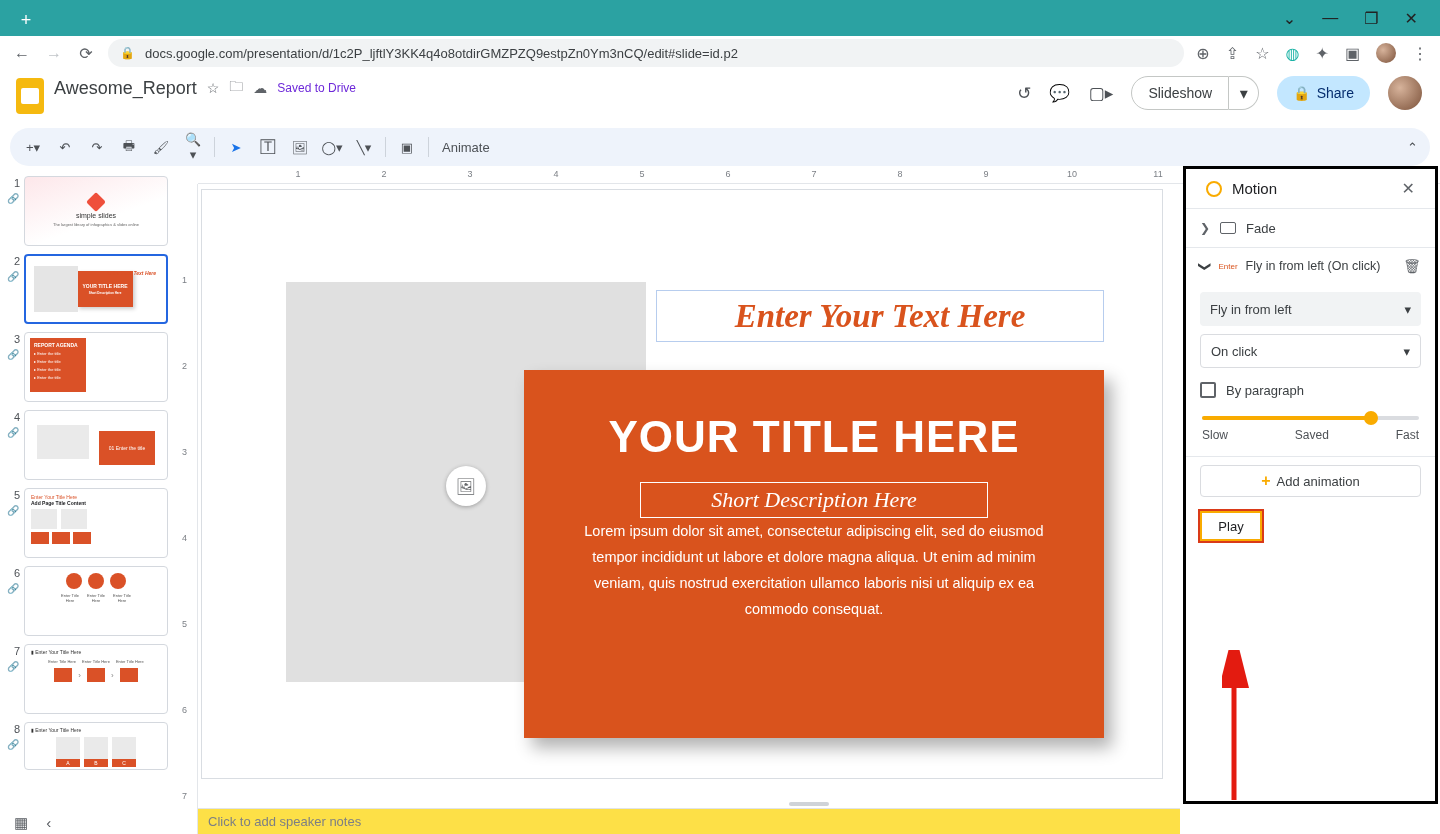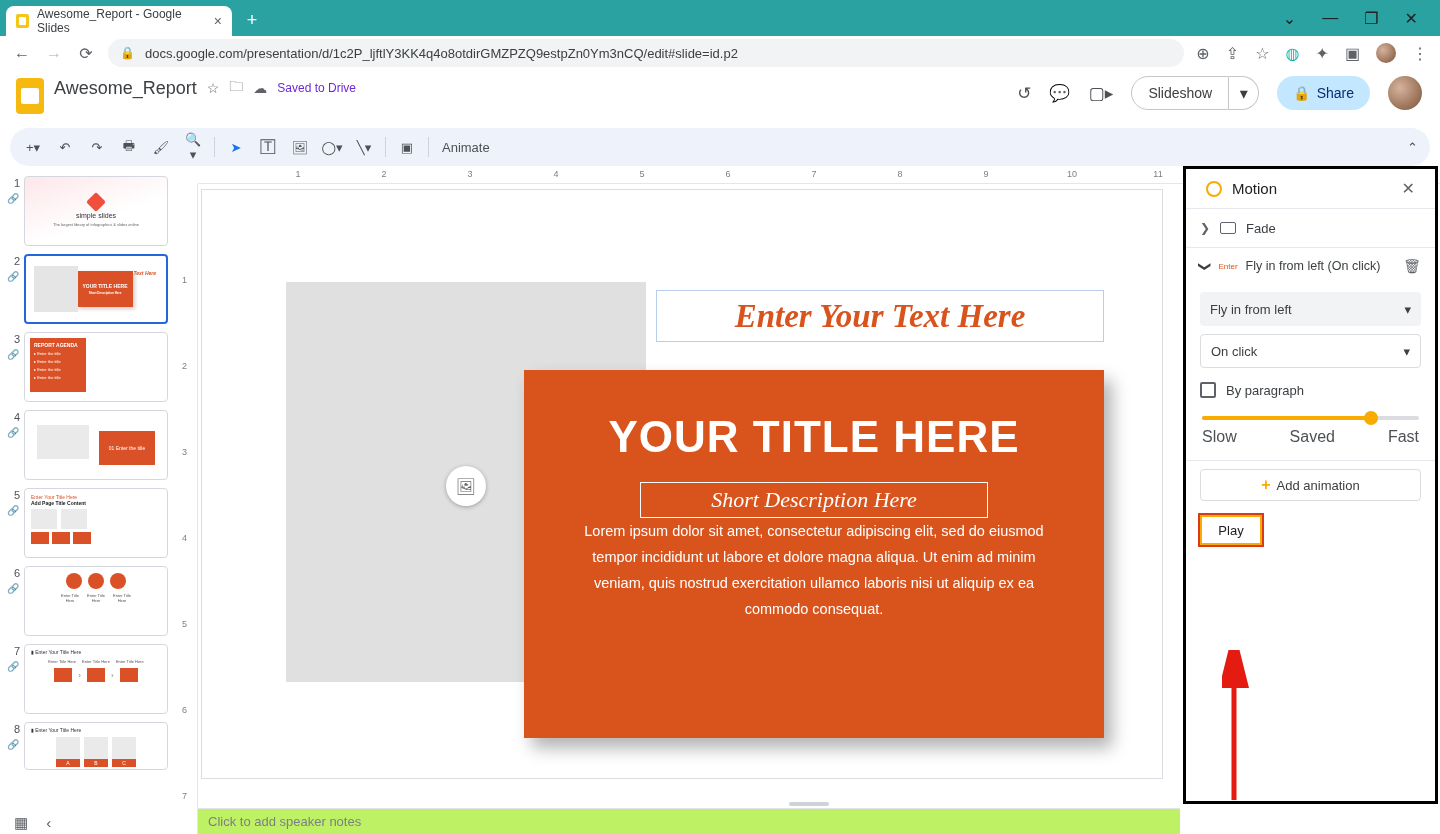--- a/index.html
+++ b/index.html
@@ -105,21 +105,21 @@
 
 .greybox { position:absolute; left:84px; top:92px; width:360px; height:400px; background:#e0e0e0; }
 .img-btn { position:absolute; left:244px; top:276px; width:40px; height:40px; border-radius:50%; background:#fff; box-shadow:0 1px 4px rgba(0,0,0,.3); display:flex; align-items:center; justify-content:center; color:#646669; font-size:16px;}
 .title-text { position:absolute; left:454px; top:100px; width:448px; height:52px; border:1px solid #b7cdee; background:#fff; display:flex; align-items:center; justify-content:center; font-style:italic; font-weight:800; font-size:33px; color:#d9531d; font-family: Georgia, 'Times New Roman', serif; }
 .orange-card { position:absolute; left:322px; top:180px; width:580px; height:368px; background:#d9531d; box-shadow:8px 10px 16px rgba(0,0,0,.3); display:flex; flex-direction:column; align-items:center; padding:42px 40px 0; text-align:center; color:#fff; }
 .oc-title { font-size:44px; font-weight:800; letter-spacing:1px; font-family: 'Century Gothic', 'Futura', Arial, sans-serif;}
 .oc-sub-wrap { border:1px solid #fff; margin-top:20px; padding:4px 70px; }
 .oc-sub { font-style:italic; font-size:22px; font-family: Georgia, serif;}
 .oc-body { font-size:14.5px; line-height:1.8; font-family: 'Century Gothic', Arial, sans-serif; max-width:470px;}
 
-.speaker-notes { position:absolute; left:198px; right:260px; bottom:0; height:26px; border-top:1px solid #e1e4e8; padding:5px 10px; font-size:13px; color:#7c7f84; background:#bef264; }
+.speaker-notes { position:absolute; left:198px; right:260px; bottom:0; height:26px; border-top:1px solid #e1e4e8; padding:5px 10px; font-size:13px; color:#7c7f84; background:#fde047; }
 .notes-handle { position:absolute; left:50%; bottom:28px; width:40px; height:4px; border-radius:2px; background:#cfd3d8; transform:translateX(-50%);}
 .bottom-left { position:absolute; left:14px; bottom:2px; display:flex; gap:18px; color:#575b60; font-size:15px; }
 
 
 .motion-panel { position:absolute; top:0; right:2px; width:255px; bottom:30px; border:3px solid #000; background:#fff; display:flex; flex-direction:column; font-size:13px; }
 .motion-panel .mp-hd { display:flex; align-items:center; gap:10px; padding:10px 20px; }
 .motion-panel .mp-hd .ring { width:16px; height:16px; border:2px solid #f9ab00; border-radius:50%; }
 .motion-panel .mp-close { margin-left:auto; color:#5f6368; font-size:16px; cursor:pointer;}
 .mp-section { padding:12px 14px; border-top:1px solid #e5e8ec; }
 .mp-section.no-border { border-top:none; }
@@ -128,37 +128,32 @@
 .mp-anim-head { display:flex; align-items:center; gap:8px; padding:10px 14px; font-size:12.5px; color:#3c4043;}
 .mp-anim-head .tag { color:#d9531d; font-size:8px;}
 .mp-anim-head .del { margin-left:auto; color:#5f6368; cursor:pointer; font-size:14px;}
 .mp-select { margin:8px 14px 0; height:34px; background:#f1f3f4; border-radius:4px; display:flex; align-items:center; padding:0 10px; font-size:13px; color:#3c4043; justify-content:space-between;}
 .mp-select.white { background:#fff; border:1px solid #dadce0; }
 .mp-check { display:flex; align-items:center; gap:10px; padding:14px 14px 6px; font-size:13px; color:#3c4043;}
 .mp-check .box { width:16px; height:16px; border:2px solid #5f6368; border-radius:2px;}
 .mp-slider { margin:12px 16px 2px; position:relative; height:4px; background:#dadce0; border-radius:2px;}
 .mp-slider .fill { position:absolute; left:0; top:0; bottom:0; width:78%; background:#f9ab00; border-radius:2px;}
 .mp-slider .knob { position:absolute; left:78%; top:-5px; width:14px; height:14px; border-radius:50%; background:#f9ab00; transform:translateX(-50%);}
-.mp-speed-labels { display:flex; justify-content:space-between; font-size:16px; color:#4d5156; padding:6px 16px 10px;}
+.mp-speed-labels { display:flex; justify-content:space-between; font-size:12px; color:#4d5156; padding:6px 16px 10px;}
 .mp-add { margin:8px 14px 0; height:32px; border:1px solid #dadce0; border-radius:4px; display:flex; align-items:center; justify-content:center; gap:6px; font-size:13px; color:#3c4043;}
 .mp-add .plus { color:#f9ab00; font-weight:bold; font-size:16px;}
 .mp-play { margin:14px 14px 0; width:62px; height:30px; background:#fff; border:2px solid #f9ab00; outline:2px solid #da3a18; display:flex; align-items:center; justify-content:center; font-size:13px; cursor:pointer;}
 
 .arrow-annot { position:absolute; left:1222px; top:650px; pointer-events:none; }
 </style>
 </head>
 <body>
 
 <div class="browser-chrome">
   <div class="tab-row">
-    <div class="tab">
-      <span class="tab-favicon"></span>
-      <span>Awesome_Report - Google Slides</span>
-      <span class="tab-close">×</span>
-    </div>
     <div class="newtab">+</div>
     <div class="window-controls">
       <span>⌄</span>
       <span>―</span>
       <span>❐</span>
       <span>✕</span>
     </div>
   </div>
   <div class="addr-row">
     <span class="nav-btn">←</span>

